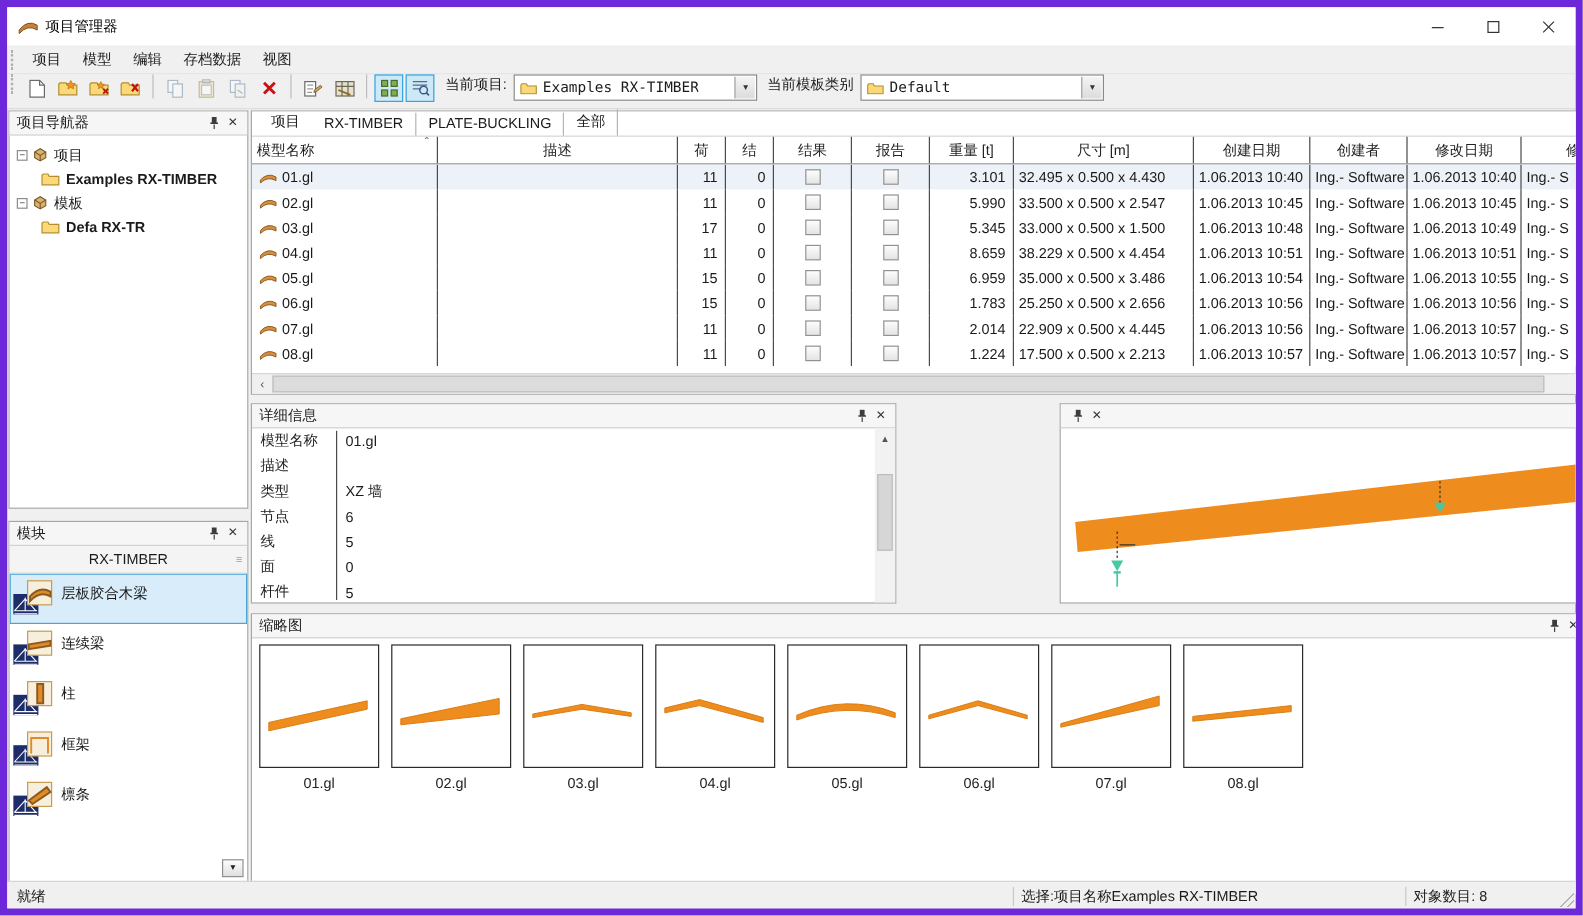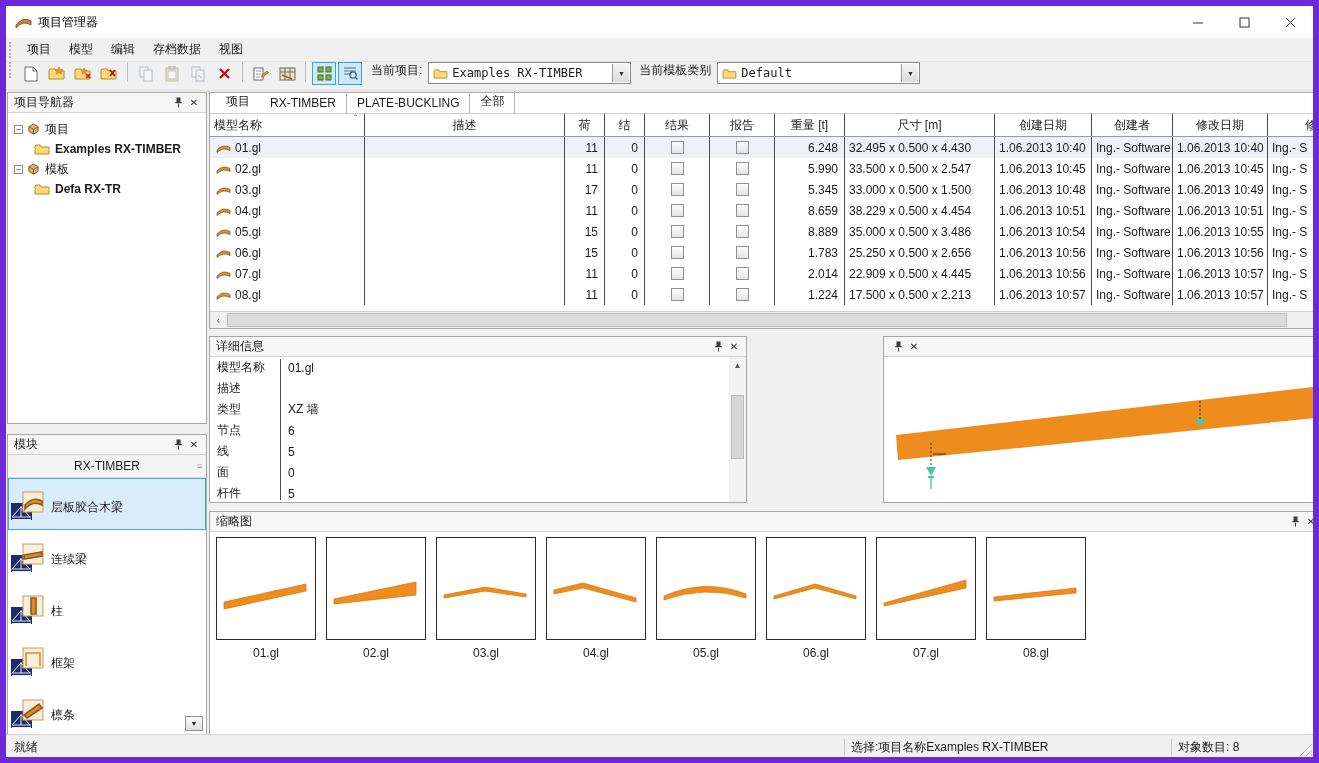--- a/index.html
+++ b/index.html
@@ -40,21 +40,21 @@
   .tree { padding:6px 2px 0 4px; }
   .trow2 { display:flex; align-items:center; height:20px; }
   .expander { width:9px; height:9px; border:1px solid #8c8c8c; background:#fff; color:#333; font-size:8px; line-height:7px; text-align:center; margin:0 4px 0 2px; flex:none; }
   .tindent { width:22px; flex:none; }
   .tlabel2 { margin-left:5px; white-space:nowrap; }
   .bold { font-weight:bold; }
 
   
   .modgroup { height:23px; background:#f4f4f4; border-bottom:1px solid #dedede; display:flex; align-items:center; justify-content:center; position:relative; }
   .modgroup .gdots { position:absolute; right:4px; color:#9a9a9a; font-size:9px; }
-  .moditem { display:flex; align-items:center; height:52px; padding:3px 18px 0 2px; border:1px solid transparent; }
+  .moditem { display:flex; align-items:flex-start; height:42px; padding:3px 18px 0 2px; border:1px solid transparent; }
   .moditem.selected { background:#d9ecf9; border:1px solid #49a7d4; }
   .moditem .micon { flex:none; margin-right:6px; }
   .moditem .mlabel { padding-top:4px; white-space:nowrap; }
   .modscroll { position:absolute; right:3px; bottom:3px; width:18px; height:15px; background:linear-gradient(#fdfdfd,#dfdfdf); border:1px solid #8f8f8f; font-size:7px; display:flex; align-items:center; justify-content:center; color:#222; }
 
   
   #tablepanel { left:203px; top:86px; width:1115px; height:237px; }
   .tabstrip { height:21px; display:flex; align-items:flex-end; border-bottom:1px solid #cfcfcf; background:#fff; padding-left:6px; }
   .tab { padding:2px 10px 3px 10px; white-space:nowrap; border-right:1px solid #b5b5b5; }
   .tab:first-child { border-right:none; }
@@ -431,21 +431,21 @@
           </div>
           <div class="c w2 left"></div>
           <div class="c w3 right">11</div>
           <div class="c w4 right">0</div>
           <div class="c w5 center">
             <span class="checkbox"></span>
           </div>
           <div class="c w6 center">
             <span class="checkbox"></span>
           </div>
-          <div class="c w7 right">6.248</div>
+          <div class="c w7 right">3.101</div>
           <div class="c w8 left">32.495 x 0.500 x 4.430</div>
           <div class="c w9 left">1.06.2013 10:40</div>
           <div class="c w10 left">Ing.- Software</div>
           <div class="c w11 left">1.06.2013 10:40</div>
           <div class="c w12 left">Ing.- S</div>
         </div>
 
         <div class="trow">
           <div class="c w1 left">
             <span class="beam-ico">
@@ -535,21 +535,21 @@
           </div>
           <div class="c w2 left"></div>
           <div class="c w3 right">15</div>
           <div class="c w4 right">0</div>
           <div class="c w5 center">
             <span class="checkbox"></span>
           </div>
           <div class="c w6 center">
             <span class="checkbox"></span>
           </div>
-          <div class="c w7 right">8.889</div>
+          <div class="c w7 right">6.959</div>
           <div class="c w8 left">35.000 x 0.500 x 3.486</div>
           <div class="c w9 left">1.06.2013 10:54</div>
           <div class="c w10 left">Ing.- Software</div>
           <div class="c w11 left">1.06.2013 10:55</div>
           <div class="c w12 left">Ing.- S</div>
         </div>
 
         <div class="trow">
           <div class="c w1 left">
             <span class="beam-ico">

